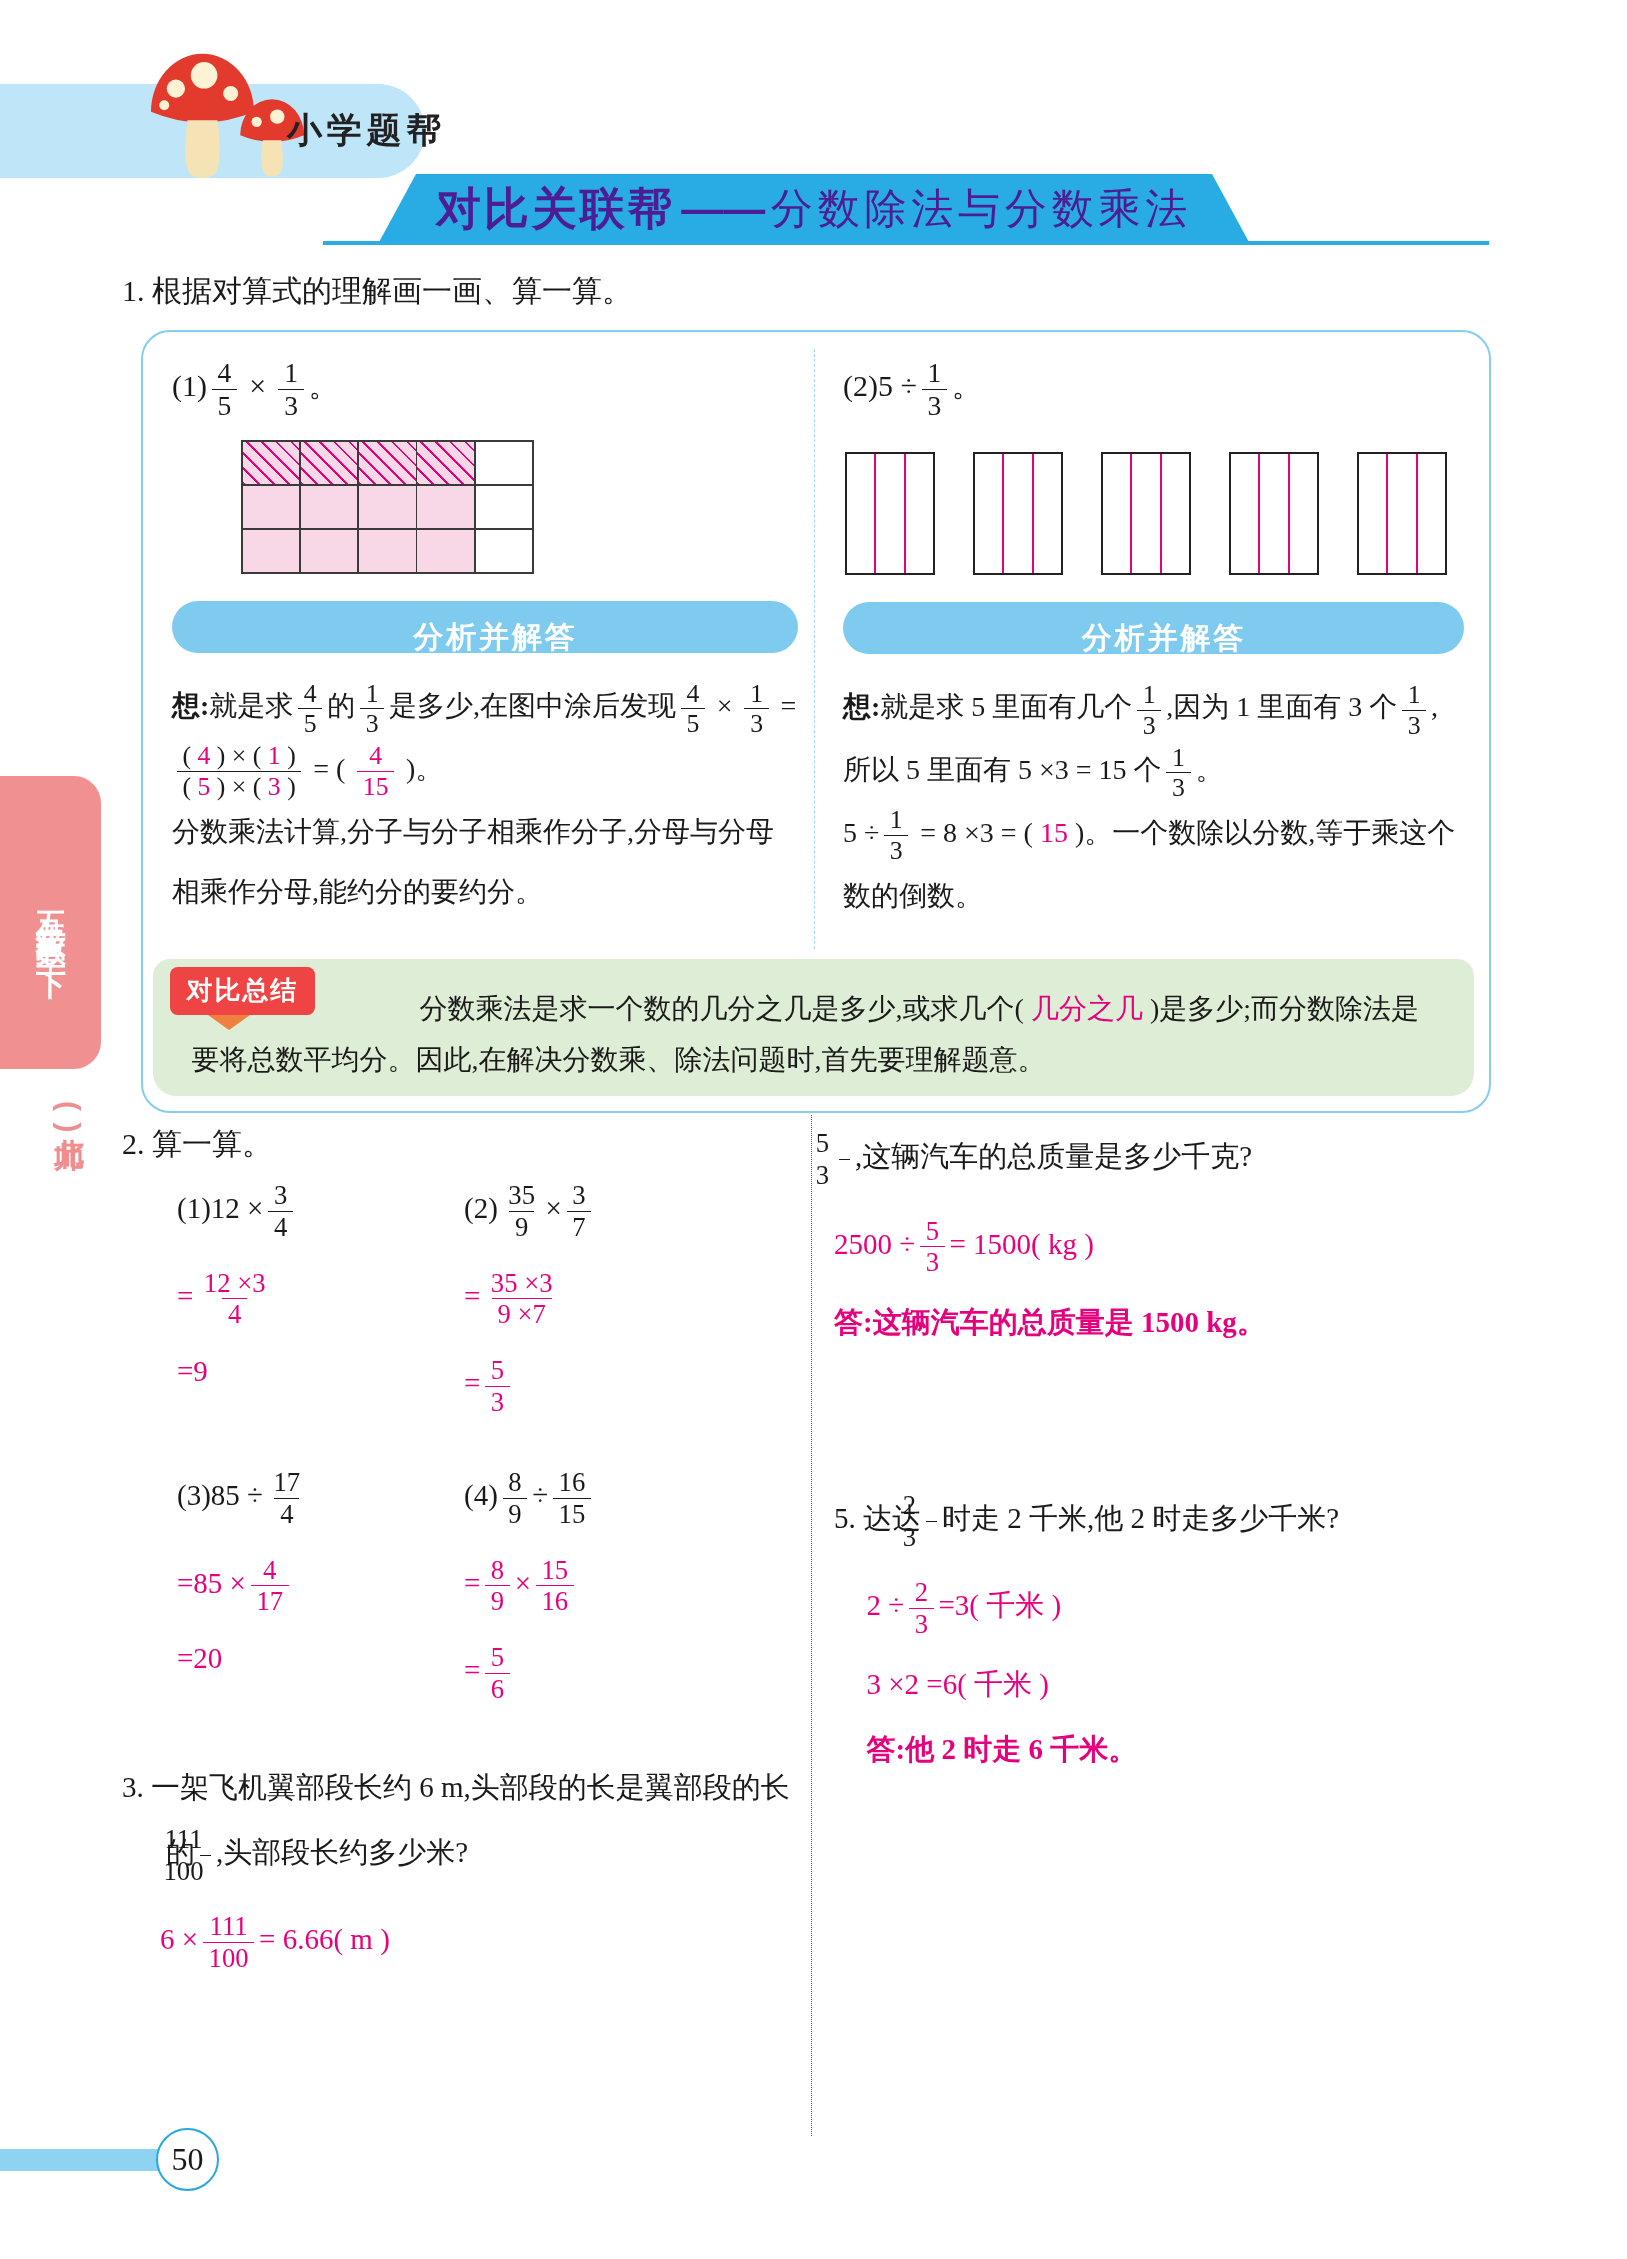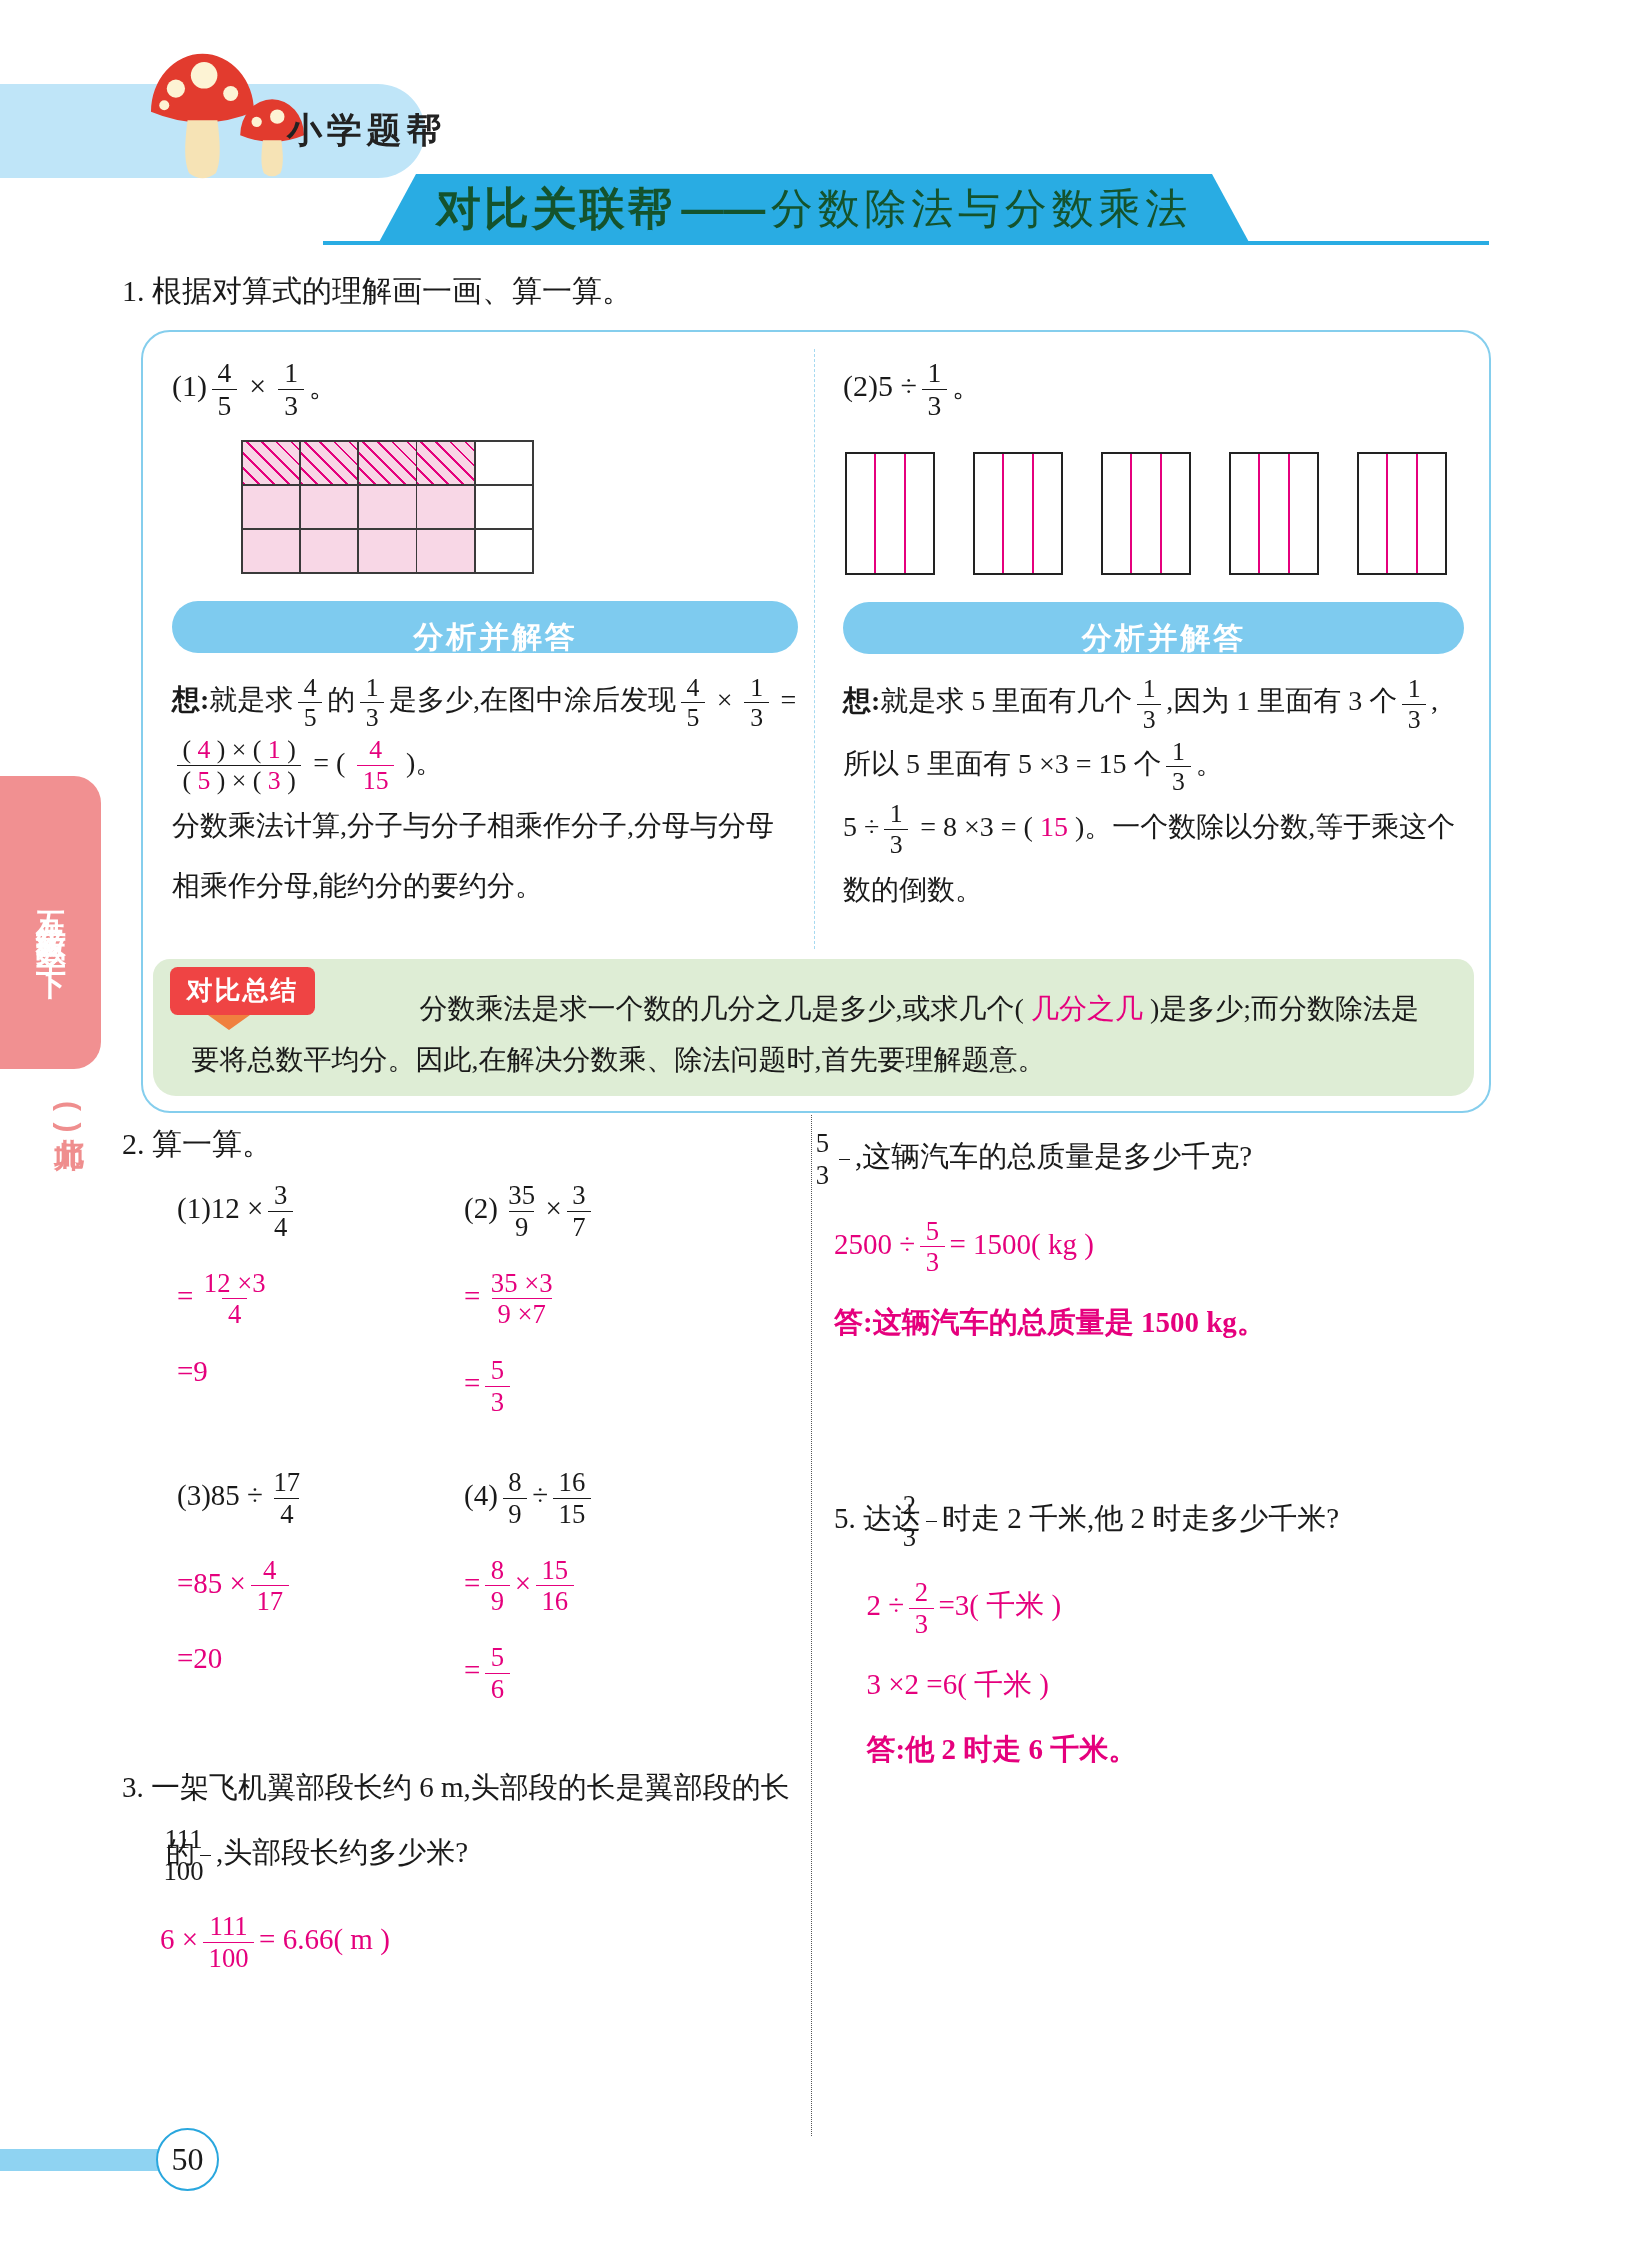--- a/index.html
+++ b/index.html
@@ -6,21 +6,21 @@
   #page{position:relative;width:1628px;height:2260px;background:#fff;overflow:hidden;
         font-family:"Liberation Serif",serif;color:#1a1a1a;}
   
   .logo-pill{position:absolute;left:0;top:84px;width:425px;height:94px;background:#bfe5f8;
              border-radius:0 47px 47px 0;}
   .logo-art{position:absolute;left:141px;top:42px;width:196px;height:153px;}
   .logo-text{position:absolute;left:287px;top:107px;font-family:"Liberation Sans",sans-serif;
              font-size:35px;font-weight:bold;letter-spacing:4.8px;color:#222;}
   .banner{position:absolute;left:378px;top:174px;width:872px;height:70px;background:#29ace3;
           clip-path:polygon(38px 0,calc(100% - 38px) 0,100% 100%,0 100%);
-          display:flex;align-items:center;justify-content:center;color:#14532d;
+          display:flex;align-items:center;justify-content:center;color:#4c1d95;
           font-family:"Liberation Sans",sans-serif;}
   .banner .t-main{font-size:45px;font-weight:bold;letter-spacing:2.9px;}
   .banner .t-dash{font-size:42px;font-weight:bold;margin:0 5.7px;}
   .banner .t-sub{font-size:42px;font-weight:normal;letter-spacing:4.8px;}
   .banner-line{position:absolute;left:323px;top:241px;width:1166px;height:3.8px;background:#29ace3;}
   .q1-prompt{position:absolute;left:122px;top:271px;font-size:30px;}
   
   .mainbox{position:absolute;left:141px;top:330px;width:1346px;height:779px;
            border:2.9px solid #85ceed;border-radius:29px;}
   .colsplit{position:absolute;left:671px;top:17px;height:600px;border-left:1.9px dashed #a5d9f0;}
@@ -44,21 +44,21 @@
   
   .uboxes{margin:31px 0 0 1.9px;display:flex;gap:38px;}
   .ubox{width:86px;height:119px;border:2.9px solid #222;display:flex;background:#fff;}
   .upart{flex:1;border-right:2.9px solid #e5007d;}
   .upart:last-child{border-right:none;}
   
   .abanner{margin-top:27px;width:100%;height:52px;border-radius:26px;background:#7ecbef;
            display:flex;align-items:center;gap:15.3px;padding-left:21px;box-sizing:border-box;
            color:#fff;font-family:"Liberation Sans",sans-serif;font-size:30px;font-weight:bold;
            letter-spacing:2.9px;flex-direction:column;}
-  .analysis{margin-top:17px;font-size:28px;line-height:2.15;}
+  .analysis{margin-top:23px;font-size:28px;line-height:2.15;}
   .analysis p{margin:0;}
   
   .greenbox{position:absolute;left:9.6px;top:627px;width:1321px;height:137px;background:#deedd5;
             border-radius:17px 17px 23px 23px;}
   .badge{position:absolute;left:17px;top:7.6px;background:#ef4444;color:#fff;border-radius:7.6px;
          font-family:"Liberation Sans",sans-serif;font-size:26px;font-weight:bold;
          padding:6.7px 17px;letter-spacing:1.9px;}
   .badge:after{content:"";position:absolute;left:38px;top:100%;width:0;height:0;
          border-left:21px solid transparent;border-right:21px solid transparent;
          border-top:15.3px solid #f0803f;}

